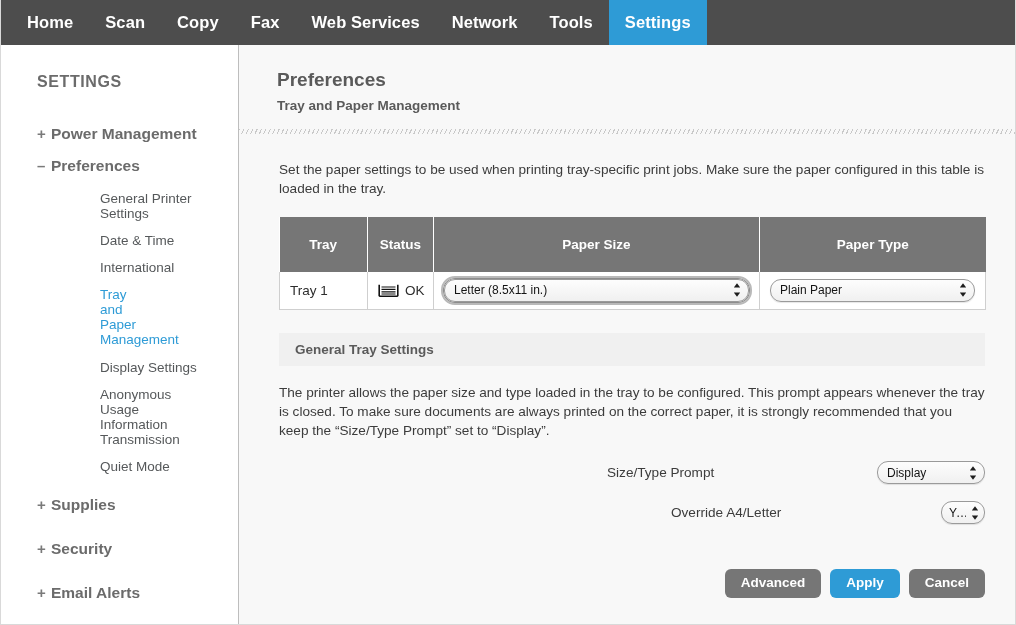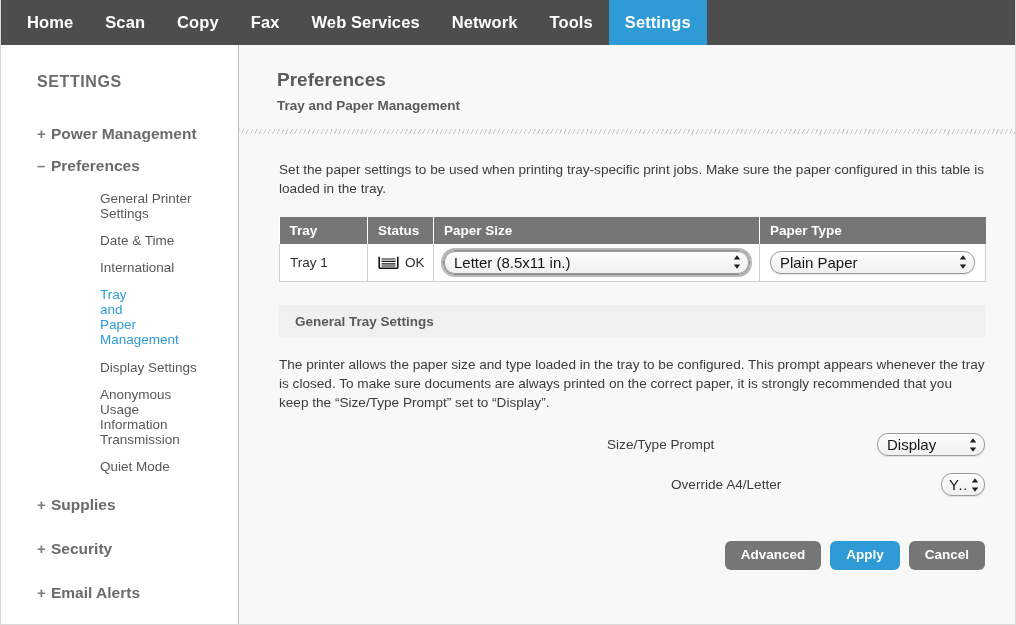--- a/index.html
+++ b/index.html
@@ -154,22 +154,22 @@
     border-collapse: collapse;
     margin-top: 18px;
     background: #ffffff;
     table-layout: fixed;
   }
   table.tray-table th {
     background: #767676;
     color: #ffffff;
     font-size: 13.5px;
     font-weight: bold;
-    text-align: left;
-    padding: 6px 10px;
+    text-align: center;
+    padding: 20px 10px;
     border-right: 1px solid #ffffff;
     vertical-align: middle;
   }
   table.tray-table th:last-child { border-right: none; }
   table.tray-table td {
     background: #ffffff;
     font-size: 13.5px;
     color: #2d2d2d;
     padding: 7px 10px;
     border-right: 1px solid #cfcfcf;
@@ -190,21 +190,21 @@
 
   
   .sel {
     position: relative;
     display: inline-flex;
     align-items: center;
     background: linear-gradient(#fdfdfd, #f0f0f0);
     border: 1px solid #9a9a9a;
     border-radius: 11px;
     height: 23px;
-    font-size: 15px;
+    font-size: 12px;
     color: #141414;
     padding: 0 22px 0 9px;
     cursor: pointer;
     white-space: nowrap;
     box-shadow: 0 1px 1px rgba(0,0,0,0.10);
     user-select: none;
   }
   .sel.focused {
     outline: 2px solid #b9b9b9;
     outline-offset: 1px;

